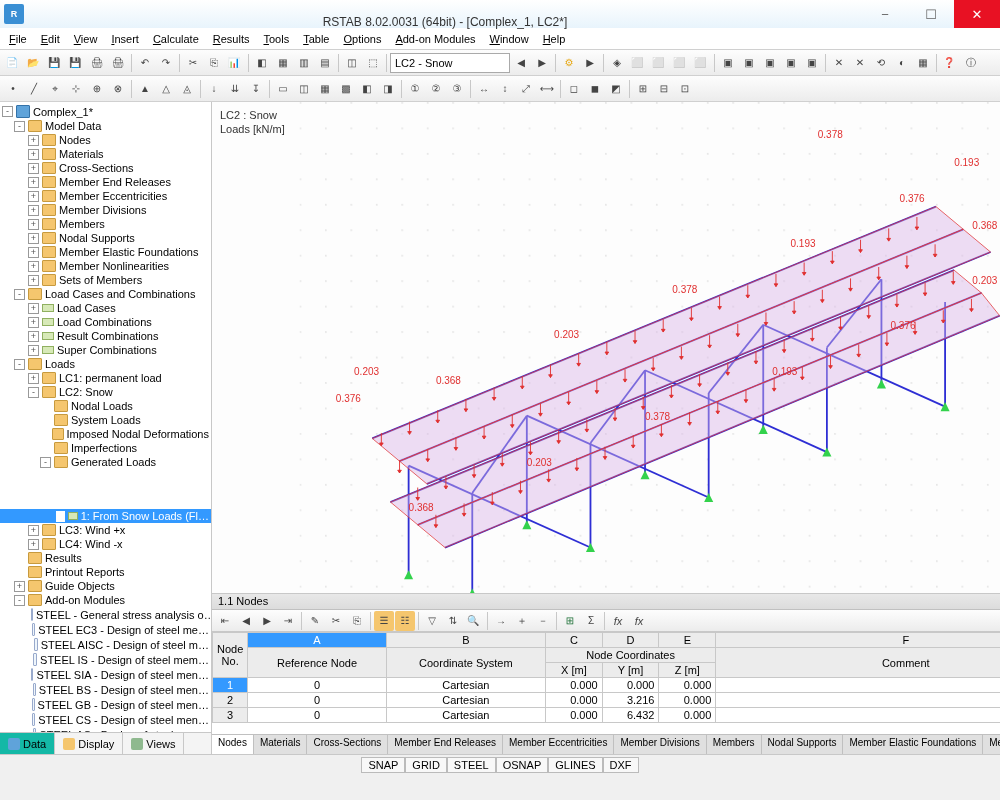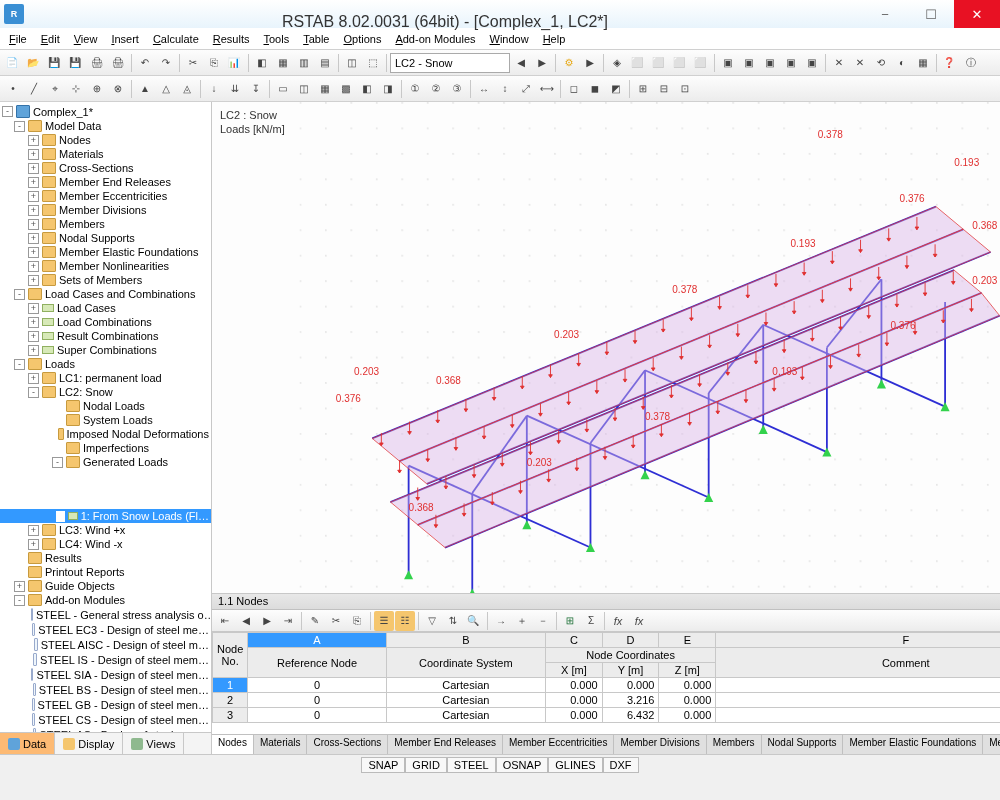--- a/index.html
+++ b/index.html
@@ -1,21 +1,21 @@
 <!DOCTYPE html>
 <html><head>
 <meta charset="utf-8">
 <style>
 * { box-sizing: border-box; margin: 0; padding: 0; font-family: "Segoe UI", Tahoma, sans-serif; font-size: 11px; }
 html, body { width: 1000px; height: 800px; overflow: hidden; background: #f0f0f0; }
 
 
 .titlebar { height: 28px; background: linear-gradient(#fff, #e8f4fc); display: flex; align-items: center; color: #333; }
 .titlebar .app-icon { width: 20px; height: 20px; margin: 0 4px; background: #3a8fd4; border-radius: 2px; display:flex;align-items:center;justify-content:center;color:#fff;font-weight:bold;font-size:9px;}
-.titlebar .title { flex: 1; text-align: center; font-size: 16px; margin-top: 16px; }
+.titlebar .title { flex: 1; text-align: center; font-size: 12px; margin-top: 16px; }
 .titlebar .win-btns { display: flex; }
 .titlebar .win-btn { width: 46px; height: 28px; display:flex; align-items:center; justify-content:center; font-size:13px; }
 .titlebar .win-btn.close { background:#e81123; color:#fff; }
 .titlebar .win-btn.min, .titlebar .win-btn.max { color:#666; }
 
 
 .menubar { height: 22px; background:#fff; display:flex; align-items:center; padding:0 2px; border-bottom:1px solid #d0d0d0; }
 .menubar .menu-item { padding: 2px 7px; cursor: default; }
 .menubar .menu-item u { text-decoration: underline; }
 
@@ -33,24 +33,24 @@
 .tree { flex:1; overflow:auto; padding:2px 0; font-size:11px; }
 .tree-item { display:flex; align-items:center; padding:1px 2px; white-space:nowrap; cursor:default; }
 .tree-item.selected { background:#3399ff; color:#fff;margin-top:40px; }
 .tree-toggle { width:11px; height:11px; border:1px solid #999; margin-right:3px; display:flex;align-items:center;justify-content:center; font-size:9px; line-height:1; color:#555; background:#fff;}
 .tree-toggle.empty { border:none; }
 .tree-icon { width:14px; height:12px; margin-right:3px; display:inline-flex; align-items:center; justify-content:center; font-size:9px;}
 .folder-icon { background:#f5c66e; border:1px solid #c79a3e; border-radius:1px;}
 .doc-icon { background:#eef5fb; border:1px solid #9ac; border-radius:1px; width:11px; height:13px;}
 .proj-icon { background:#5fa3da; border:1px solid #3472a8; width:14px;height:13px; border-radius:1px;}
 .load-icon { width:12px;height:8px;background:#d7e9b7;border:1px solid #90b060;}
-.ind-1{padding-left:14px}.ind-2{padding-left:28px}.ind-3{padding-left:52px}.ind-4{padding-left:56px}
+.ind-1{padding-left:14px}.ind-2{padding-left:28px}.ind-3{padding-left:40px}.ind-4{padding-left:56px}
 .bottom-tabs { height:22px; border-top:1px solid #c8c8c8; display:flex; background:#f4f4f4; }
 .bottom-tab { padding:3px 8px; border-right:1px solid #c8c8c8; font-size:11px; display:flex;align-items:center;gap:3px; cursor:default;}
-.bottom-tab.active { background:#fdba74; }
+.bottom-tab.active { background:#14b8a6; }
 .bottom-tab-icon{width:12px;height:12px;border-radius:2px;}
 
 
 .right { flex:1; display:flex; flex-direction:column; background:#fff; }
 .viewport { flex:1; position:relative; background:#fdfdfd; overflow:hidden; border-bottom:1px solid #c8c8c8;}
 .viewport-label { position:absolute; top:6px; left:8px; font-size:10px; color:#333; line-height:1.3;}
 .viewport svg { width:100%; height:100%; }
 
 
 .grid-panel { height:160px; display:flex; flex-direction:column; background:#f4f4f4;}

